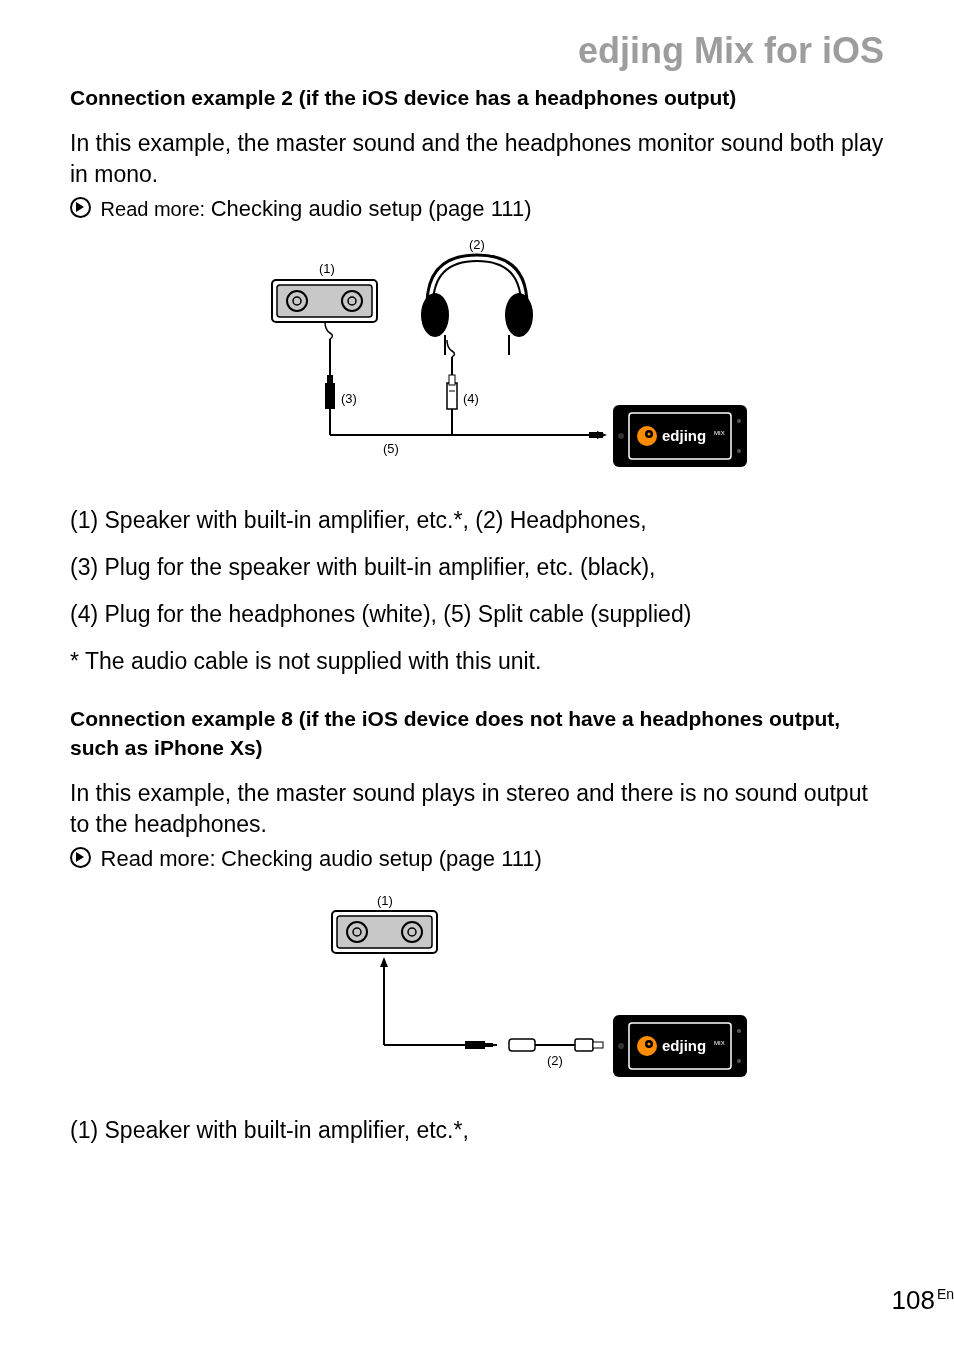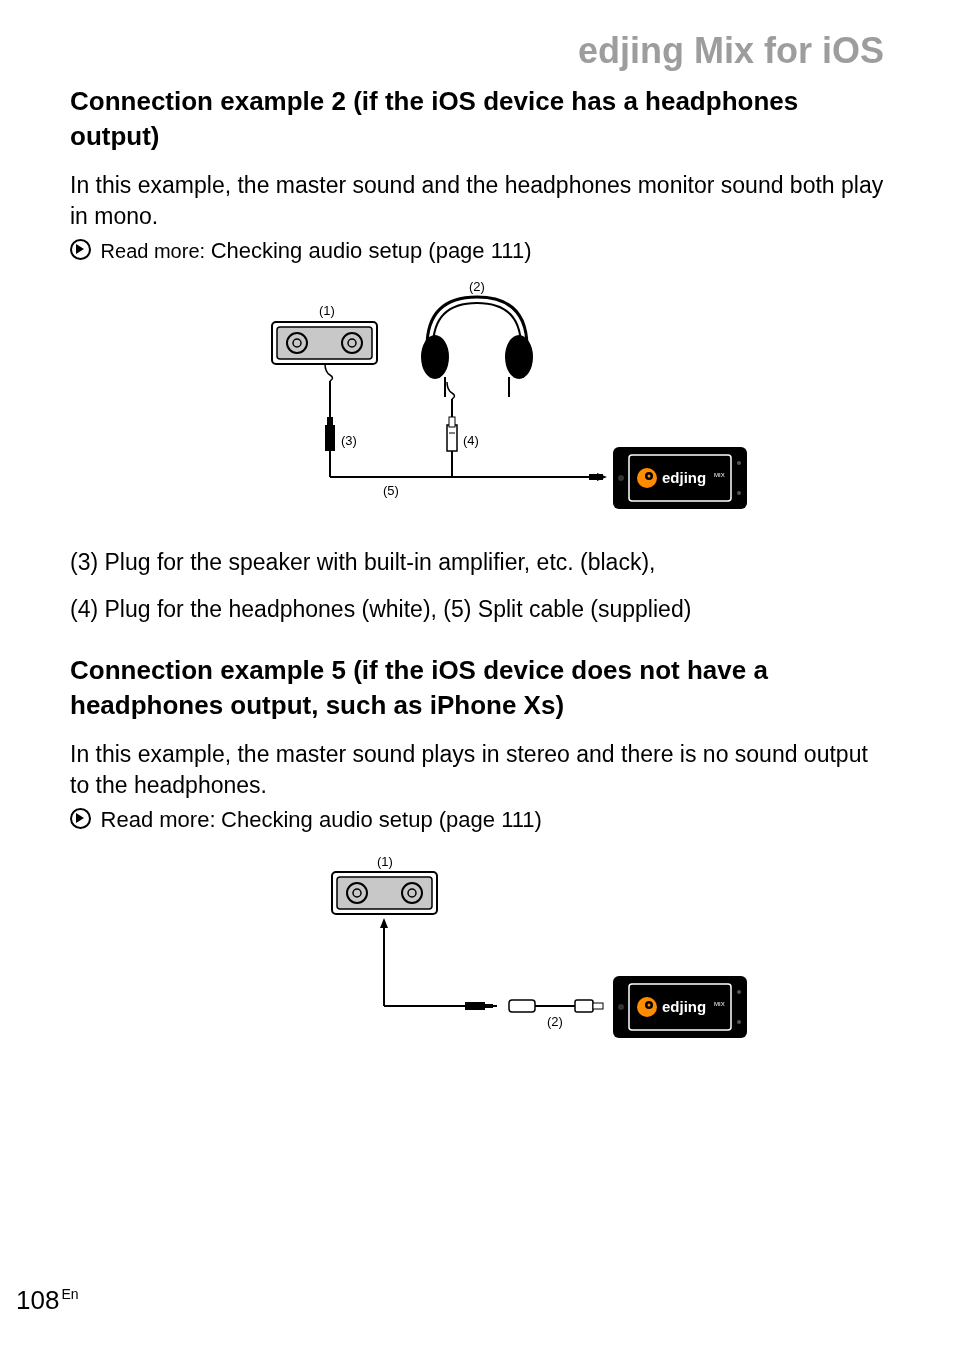--- a/index.html
+++ b/index.html
@@ -17,21 +17,21 @@
     position: relative;
   }
   .header {
     text-align: right;
     font-size: 36px;
     font-weight: bold;
     color: #9d9d9d;
     margin-bottom: 12px;
   }
   .h2 {
-    font-size: 26px;
+    font-size: 21px;
     font-weight: bold;
     line-height: 1.35;
     margin: 6px 0 2px 0;
   }
   .body {
     font-size: 23px;
     line-height: 1.35;
     margin: 16px 0 4px 0;
   }
   .readmore-line {
@@ -62,22 +62,22 @@
     border-top: 5px solid transparent;
     border-bottom: 5px solid transparent;
   }
   .figure {
     text-align: center;
     margin: 8px 0 14px 0;
   }
   .footer {
     position: absolute;
     bottom: 32px;
-    left: 16px; right: 0;
-    text-align: left;
+    left: 8px; right: 0;
+    text-align: right;
     font-size: 26px;
   }
   .footer-sup {
     font-size: 14px;
     vertical-align: super;
     margin-left: 2px;
   }
   svg { display: inline-block; }
   .label-txt { font-family: Arial, sans-serif; font-size: 13px; }
 </style>
@@ -156,26 +156,28 @@
 
         <circle cx="450" cy="201" r="10" fill="#ff8c00"></circle>
         <circle cx="452" cy="199" r="4" fill="#000"></circle>
         <circle cx="452" cy="199" r="1.5" fill="#ff8c00"></circle>
       </g>
       <text x="465" y="206" fill="#fff" font-family="Arial" font-size="15" font-weight="bold">edjing</text>
       <text x="517" y="200" fill="#fff" font-family="Arial" font-size="6">MIX</text>
     </svg>
   </div>
 
+  <p class="body">(1) Speaker with built-in amplifier, etc.*, (2) Headphones,</p>
   <p class="body">(3) Plug for the speaker with built-in amplifier, etc. (black),</p>
   <p class="body">(4) Plug for the headphones (white), (5) Split cable (supplied)</p>
+  <p class="body">* The audio cable is not supplied with this unit.</p>
 
   <div style="height:18px"></div>
 
-  <p class="h2">Connection example 5 (if the iOS device does not have a headphones output, such as iPhone Xs)</p>
+  <p class="h2">Connection example 8 (if the iOS device does not have a headphones output, such as iPhone Xs)</p>
   <p class="body">In this example, the master sound plays in stereo and there is no sound output to the headphones.</p>
   <p class="readmore-line">
     <span class="readmore-icon"></span>
     <span class="readmore-link">Read more:</span>
     <span class="readmore-link">Checking audio setup (page 111)</span>
   </p>
 
   <div class="figure">
     <svg width="560" height="210" viewBox="0 0 560 210">
 
@@ -215,17 +217,18 @@
         <circle cx="542" cy="176" r="2" fill="#555"></circle>
         <circle cx="450" cy="161" r="10" fill="#ff8c00"></circle>
         <circle cx="452" cy="159" r="4" fill="#000"></circle>
         <circle cx="452" cy="159" r="1.5" fill="#ff8c00"></circle>
       </g>
       <text x="465" y="166" fill="#fff" font-family="Arial" font-size="15" font-weight="bold">edjing</text>
       <text x="517" y="160" fill="#fff" font-family="Arial" font-size="6">MIX</text>
     </svg>
   </div>
 
+  <p class="body">(1) Speaker with built-in amplifier, etc.*,</p>
 
   <div class="footer">
     <span>108</span><span class="footer-sup">En</span>
   </div>
 </div>
 
 </body></html>

